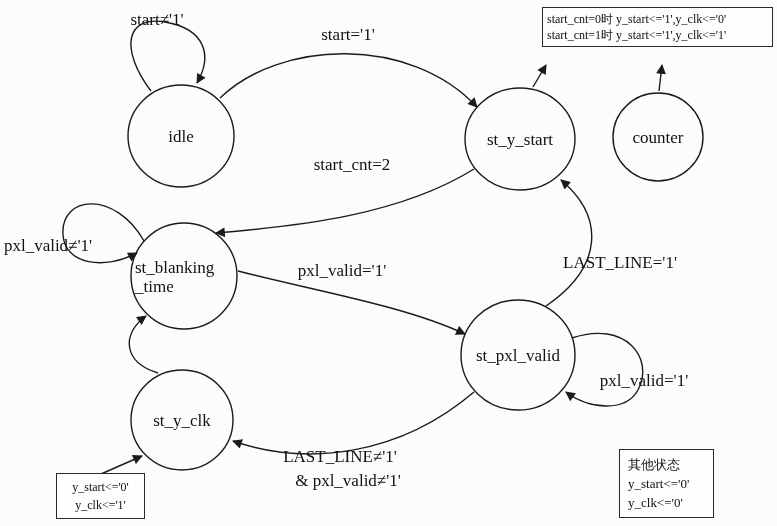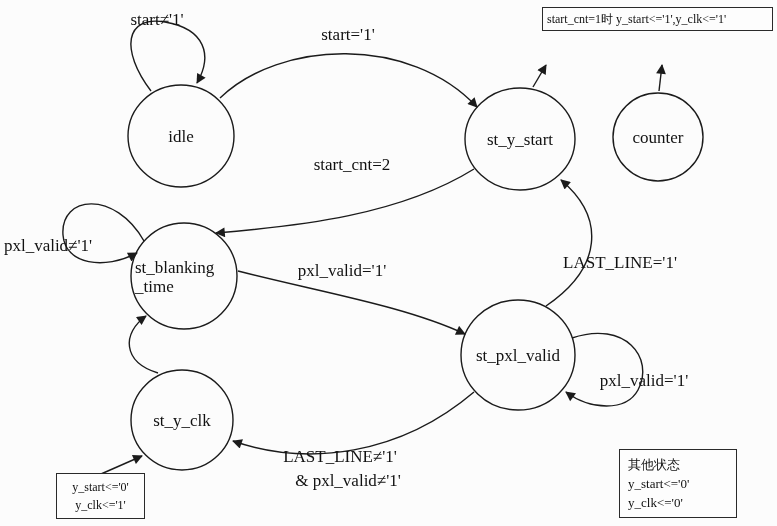--- a/index.html
+++ b/index.html
@@ -50,21 +50,21 @@
     padding: 3px 4px;
     font-size: 12px; line-height: 16px;
   }
   .box-yclk {
     left: 56px; top: 473px; width: 89px;
     padding: 4px 4px;
     font-size: 12px; line-height: 18px;
     text-align: center;
   }
   .box-other {
-    left: 619px; top: 449px; width: 118px;
+    left: 619px; top: 449px; width: 95px;
     padding: 5px 8px;
     font-size: 13px; line-height: 19px;
   }
 </style>
 </head>
 <body>
 
 <div class="canvas">
 
   <svg class="diagram" width="777" height="526" viewBox="0 0 777 526" xmlns="http://www.w3.org/2000/svg">
@@ -107,20 +107,21 @@
     <text class="mid" x="352" y="170">start_cnt=2</text>
     <text class="mid" x="48" y="251">pxl_valid≠'1'</text>
     <text class="mid" x="342" y="276">pxl_valid='1'</text>
     <text class="mid" x="620" y="268">LAST_LINE='1'</text>
     <text class="mid" x="644" y="386">pxl_valid='1'</text>
     <text class="mid" x="340" y="462">LAST_LINE≠'1'</text>
     <text class="mid" x="348" y="486">&amp; pxl_valid≠'1'</text>
   </svg>
 
   <div class="note-box box-counter">
+    <div class="line">start_cnt=0时 y_start&lt;='1',y_clk&lt;='0'</div>
     <div class="line">start_cnt=1时 y_start&lt;='1',y_clk&lt;='1'</div>
   </div>
 
   <div class="note-box box-yclk">
     <div class="line">y_start&lt;='0'</div>
     <div class="line">y_clk&lt;='1'</div>
   </div>
 
   <div class="note-box box-other">
     <div class="line">其他状态</div>

